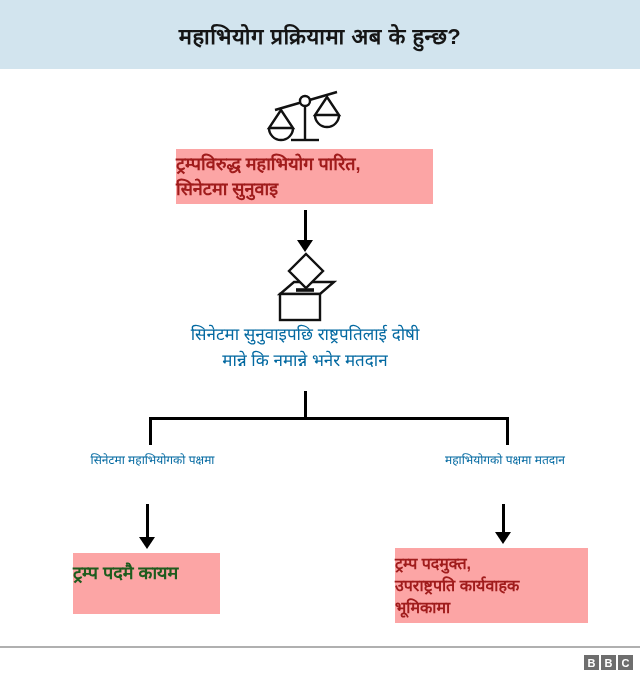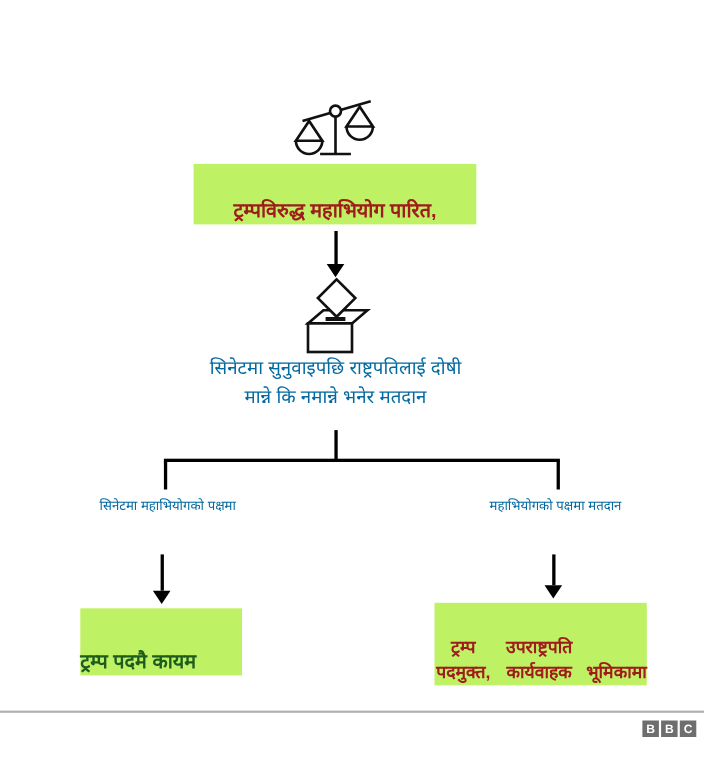--- a/index.html
+++ b/index.html
@@ -15,22 +15,22 @@
   .banner{
     position:absolute;left:0;top:0;width:640px;height:69px;
     background:#d2e4ee;
     display:flex;align-items:center;justify-content:center;
   }
   .banner h1{
     margin:0;font-size:22px;font-weight:bold;color:#151515;letter-spacing:.5px;
   }
   
   .flowbox{
-    position:absolute;background:#bef264;
-    display:flex;flex-direction:row;align-items:flex-end;justify-content:center;
+    position:absolute;background:#fca5a5;
+    display:flex;flex-direction:column;align-items:flex-start;justify-content:center;
     text-align:center;
   }
   .box-step1{left:176px;top:149px;width:257px;height:55px;}
   .box-step1 .ln{font-size:18px;font-weight:bold;color:#a01c1c;line-height:25px;}
   
   .scales-wrap{position:absolute;left:265px;top:84px;width:80px;height:62px;}
   .ballot-wrap{position:absolute;left:272px;top:252px;width:66px;height:70px;}
   
   .caption{
     position:absolute;text-align:center;font-size:17px;line-height:26px;color:#0369a1;
@@ -68,36 +68,40 @@
     display:flex;align-items:center;justify-content:center;
     font-size:11px;font-weight:bold;font-family:"Liberation Sans",sans-serif;
   }
   svg{display:block;}
 </style>
 </head>
 <body>
 
 <div class="canvas">
 
+  <header class="banner">
+    <h1>महाभियोग प्रक्रियामा अब के हुन्छ?</h1>
+  </header>
 
   <div class="scales-wrap">
     <svg width="80" height="62" viewBox="0 0 80 62" fill="none" stroke="#111" stroke-width="2.4">
       <line x1="10" y1="26" x2="72" y2="8"></line>
       <circle cx="40" cy="17" r="5" fill="#fff"></circle>
       <line x1="40" y1="22" x2="40" y2="56"></line>
       <line x1="26" y1="56" x2="54" y2="56"></line>
       <path d="M16,26 L4,44 L28,44 Z"></path>
       <path d="M4,44 A12,12 0 0,0 28,44"></path>
       <path d="M62,13 L50,31 L74,31 Z"></path>
       <path d="M50,31 A12,12 0 0,0 74,31"></path>
     </svg>
   </div>
 
   <div class="flowbox box-step1">
     <div class="ln">ट्रम्पविरुद्ध महाभियोग पारित,</div>
+    <div class="ln">सिनेटमा सुनुवाइ</div>
   </div>
 
   <div class="arrow arrow-mid">
     <div class="shaft"></div>
     <div class="head"></div>
   </div>
 
   <div class="ballot-wrap">
     <svg width="66" height="70" viewBox="0 0 66 70" stroke="#111" stroke-width="2.4">
       <polygon points="8,42 48,42 62,30 22,30" fill="#fff"></polygon>

